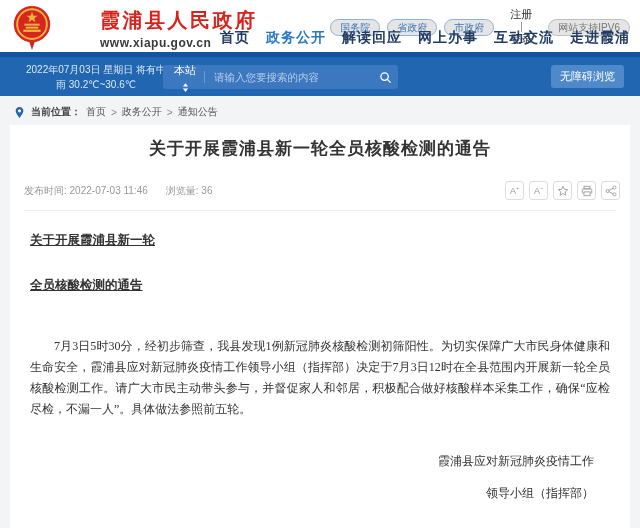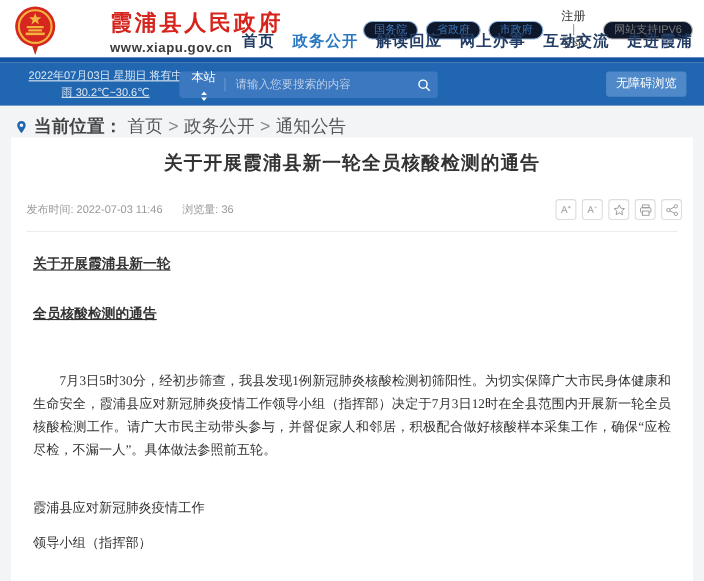--- a/index.html
+++ b/index.html
@@ -8,64 +8,64 @@
 
   
   .top-header { position:relative; width:640px; height:52px; background:#ffffff; }
   .brand { position:absolute; left:12px; top:5px; display:flex; align-items:center; cursor:pointer;gap:40px; }
   .brand-emblem { width:40px; height:46px; }
   .brand-text { margin-left:8px; }
   .site-name { color:#d6231c; font-size:20px; font-weight:bold; letter-spacing:2.5px; font-family:"Liberation Serif","DejaVu Serif",serif; }
   .site-url { color:#3a3a3a; font-size:12px; font-weight:bold; margin-top:2px; letter-spacing:0.5px; }
 
   .util-row { position:absolute; right:10px; top:7px; display:flex; align-items:center; gap:7px; }
-  .pill { font-size:10px; color:#3a76b8; border:1px solid #8fb2dc; border-radius:9px; padding:1px 9px; line-height:13px; cursor:pointer; background:#0f172a; }
+  .pill { font-size:10px; color:#3a76b8; border:1px solid #8fb2dc; border-radius:9px; padding:1px 9px; line-height:13px; cursor:pointer; background:#e5e5e5; }
   .pill-gray { color:#777; border-color:#bfbfbf; }
   .auth { display:flex; align-items:center; font-size:11px; color:#333; margin:0 3px;flex-direction:column; }
   .auth a { cursor:pointer; padding:0 6px; color:#333; text-decoration:none; }
   .vdiv { width:1px; height:10px; background:#999; }
 
   .main-nav { position:absolute; right:10px; bottom:5px; display:flex; gap:16px; }
   .nav-item { font-size:14px; font-weight:bold; color:#223c64; text-decoration:none; cursor:pointer; letter-spacing:1px; }
   .nav-item.active { color:#2b79c3; }
 
   
   .nav-strip { width:640px; height:5px; background:#1452a2; }
   .info-bar { position:relative; width:640px; height:39px; background:#2166b0; }
-  .weather { position:absolute; left:12px; top:5px; width:168px; text-align:center; color:#dde8f5; font-size:10px; line-height:15px;text-decoration:underline; }
+  .weather { position:absolute; left:12px; top:5px; width:168px; text-align:center; color:#dde8f5; font-size:10px; line-height:15px; }
   .search-box { position:absolute; left:163px; top:8px; width:235px; height:24px; background:#3b78bf; border-radius:3px; display:flex; align-items:center; }
   .search-scope { display:flex; align-items:center; gap:5px; color:#fff; font-size:11px; padding:0 8px 0 11px; cursor:pointer;flex-direction:column; }
   .search-divider { width:1px; height:12px; background:#6a9bd2; }
   .search-input { flex:1; background:transparent; border:none; outline:none; color:#eef3fa; font-size:10.5px; padding:0 6px 0 9px; font-family:"Liberation Sans","DejaVu Sans",sans-serif; }
   .search-input::placeholder { color:#b9cce8; }
   .search-btn { width:26px; height:24px; display:flex; align-items:center; justify-content:center; cursor:pointer; background:transparent; border:none; }
   .a11y-btn { position:absolute; right:16px; top:8px; height:23px; padding:0 9px; background:#4f89c9; color:#fff; font-size:11px; border:none; border-radius:3px; cursor:pointer; line-height:23px; }
 
   
-  .breadcrumb { display:flex; align-items:center; padding:9px 0 7px 14px; font-size:16px; color:#666; }
+  .breadcrumb { display:flex; align-items:center; padding:9px 0 7px 14px; font-size:10px; color:#666; }
   .bc-prefix { color:#444; margin:0 2px 0 6px; font-weight:bold; }
   .breadcrumb a { color:#555; text-decoration:none; cursor:pointer; margin:0 3px; }
   .bc-sep { color:#888; margin:0 2px; }
 
   
   .card { position:absolute; left:10px; top:125px; width:620px; height:403px; background:#ffffff; }
   .article-title { margin-top:12px; text-align:center; font-size:17px; font-weight:bold; color:#333; letter-spacing:1px; }
   .meta-row { display:flex; justify-content:space-between; align-items:center; margin-top:21px; padding:0 10px 0 14px; }
   .meta-left { font-size:10px; color:#999; display:flex; gap:18px; white-space:nowrap; }
   .tools { display:flex; gap:5px; }
   .tool-btn { width:19px; height:19px; border:1px solid #ddd; border-radius:3px; background:#fff; color:#999; font-size:9px; display:flex; align-items:center; justify-content:center; cursor:pointer; padding:0; }
   .meta-hr { border:none; border-top:1px solid #ececec; margin:10px 14px 0 14px; }
 
   .article-body { padding:0 20px; font-family:"Liberation Serif","DejaVu Serif",serif; color:#333; }
   .body-heading { text-align:left; font-size:12.5px; font-weight:600;text-decoration:underline; }
   .bh1 { margin-top:21px; }
   .bh2 { margin-top:28px; }
   .para { margin-top:42px; font-size:12px; line-height:21px; text-align:justify; text-indent:2em; }
   .para b { font-weight:normal; }
-  .sig { text-align:left; font-size:12px; padding-right:16px; }
+  .sig { text-align:right; font-size:12px; padding-right:16px; }
   .sig1 { margin-top:33px; }
   .sig2, .sig3 { margin-top:15px; }
 
   svg { display:block; }
 </style>
 </head>
 <body>
 
 <header class="top-header">
   <div class="brand">

